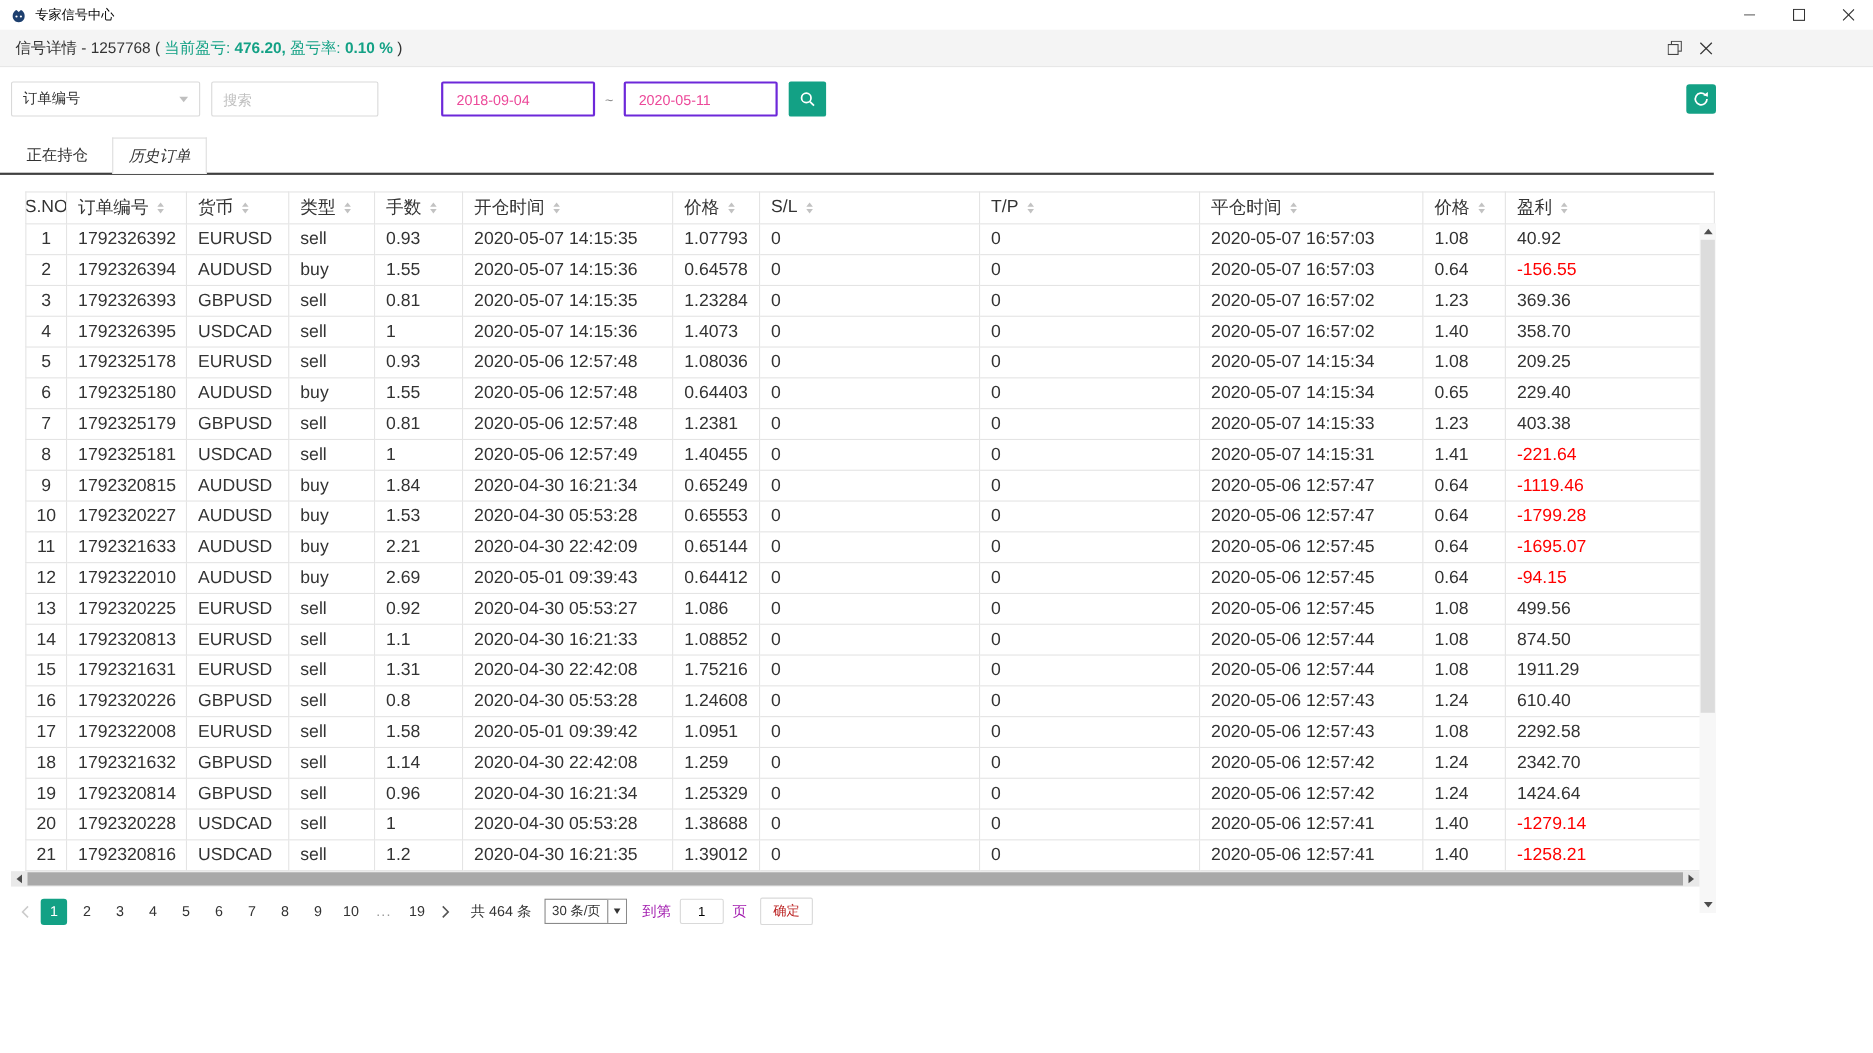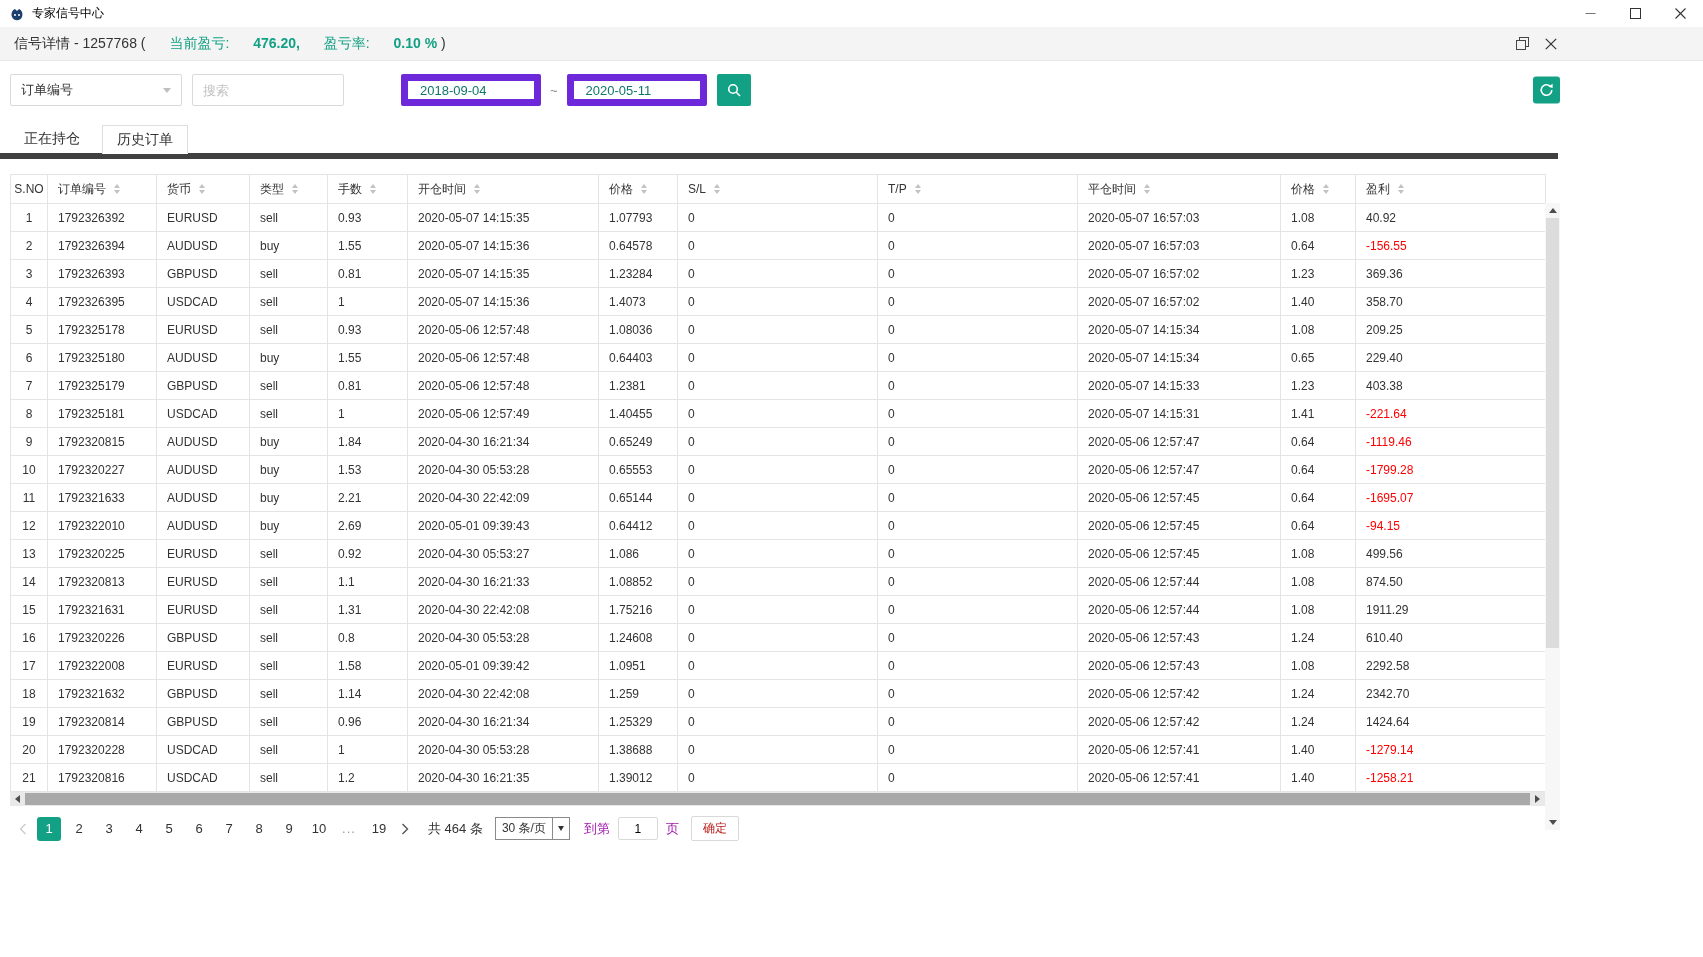--- a/index.html
+++ b/index.html
@@ -11,42 +11,42 @@
   }
   
   .titlebar { height:27px; display:flex; align-items:center; padding-left:9px; background:#fff; }
   .app-icon { width:16px; height:16px; display:inline-flex; }
   .app-title { font-size:12px; color:#000; margin-left:7px; }
   .win-controls { margin-left:auto; display:flex; height:100%; }
   .win-btn { width:45px; height:100%; display:flex; align-items:center; justify-content:center; cursor:pointer; }
   
   .signal-bar { height:34px; background:#f4f4f4; border-bottom:1px solid #e7e7e7; }
   .signal-inner { height:100%; display:flex; align-items:center; padding:0 146px 0 14px; font-size:14px; color:#333; }
-  .teal { color:var(--accent); margin-left:20px; }
+  .teal { color:var(--accent); margin-left:0; }
   .bold { font-weight:bold; }
   .signal-icons { margin-left:auto; display:flex; align-items:center; gap:16px; }
   .icon-btn { display:inline-flex; align-items:center; justify-content:center; cursor:pointer; }
   
   .filter-row { position:relative; padding:13px 8px 13px 10px; display:flex; align-items:center; }
   .select-box { width:172px; height:32px; border:1px solid #d9d9d9; border-radius:2px; display:flex; align-items:center; padding:0 10px; font-size:13px; background:#fff; cursor:pointer; }
   .caret-down { margin-left:auto; width:0; height:0; border-left:4px solid transparent; border-right:4px solid transparent; border-top:5px solid #bfbfbf; }
   .search-input { width:152px; height:32px; border:1px solid #d9d9d9; border-radius:2px; margin-left:10px; padding:0 10px; font-size:13px; outline:none; }
   .search-input::placeholder { color:#bfbfbf; }
   .date-group { display:flex; align-items:center; margin-left:57px; }
-  .date-input { width:140px; height:32px; border:7px solid #6d28d9; border-radius:2px; padding:0 12px; font-size:13px; color:#0f766e; outline:none; }
+  .date-input { width:140px; height:32px; border:2px solid #6d28d9; border-radius:2px; padding:0 12px; font-size:13px; color:#ec4899; outline:none; }
   .tilde { margin:0 9px; color:#888; font-size:13px; }
   .search-btn { width:34px; height:32px; margin-left:10px; background:var(--accent); border:none; border-radius:2px; display:flex; align-items:center; justify-content:center; cursor:pointer; }
   .refresh-btn { position:absolute; right:143px; top:50%; transform:translateY(-50%); width:27px; height:27px; background:var(--accent); border:none; border-radius:3px; display:flex; align-items:center; justify-content:center; cursor:pointer; }
   
-  .tabs { display:flex; padding-left:10px; border-bottom:6px solid #404040; margin-top:6px; height:34px; width:1558px; }
+  .tabs { display:flex; padding-left:10px; border-bottom:2px solid #404040; margin-top:6px; height:34px; width:1558px; }
   .tab { padding:0 14px; display:flex; align-items:center; font-size:14px; color:#333; cursor:pointer; background:transparent; }
-  .tab.active { background:#fff; border:1px solid #ddd; border-bottom:1px solid #fff; margin-bottom:-1px; margin-left:8px; }
+  .tab.active { background:#fff; border:1px solid #ddd; border-bottom:1px solid #fff; margin-bottom:-1px; margin-left:8px;font-style:italic; }
   
   .table-zone { position:relative; margin:15px 0 0 10px; width:1552px; }
-  table { border-collapse:collapse; table-layout:fixed; width:1535px; font-size:12px; }
+  table { border-collapse:collapse; table-layout:fixed; width:1535px; font-size:16px;margin-left:13px; }
   th, td { border:1px solid #e4e4e4; height:28px; padding:0 4px 0 10px; text-align:left; font-weight:normal; white-space:nowrap; overflow:hidden; color:#333; background:#fff; }
   thead th { height:29px; }
   .center { text-align:center; padding-left:4px; }
   td.neg { color:var(--negative); }
   .th-wrap { display:flex; align-items:center; gap:8px; }
   .th-center { justify-content:center; }
   .sort { display:inline-flex; flex-direction:column; gap:2px; cursor:pointer; }
   .s-up { width:0; height:0; border-left:3px solid transparent; border-right:3px solid transparent; border-bottom:4px solid #c2c2c2; }
   .s-down { width:0; height:0; border-left:3px solid transparent; border-right:3px solid transparent; border-top:4px solid #c2c2c2; }
   

